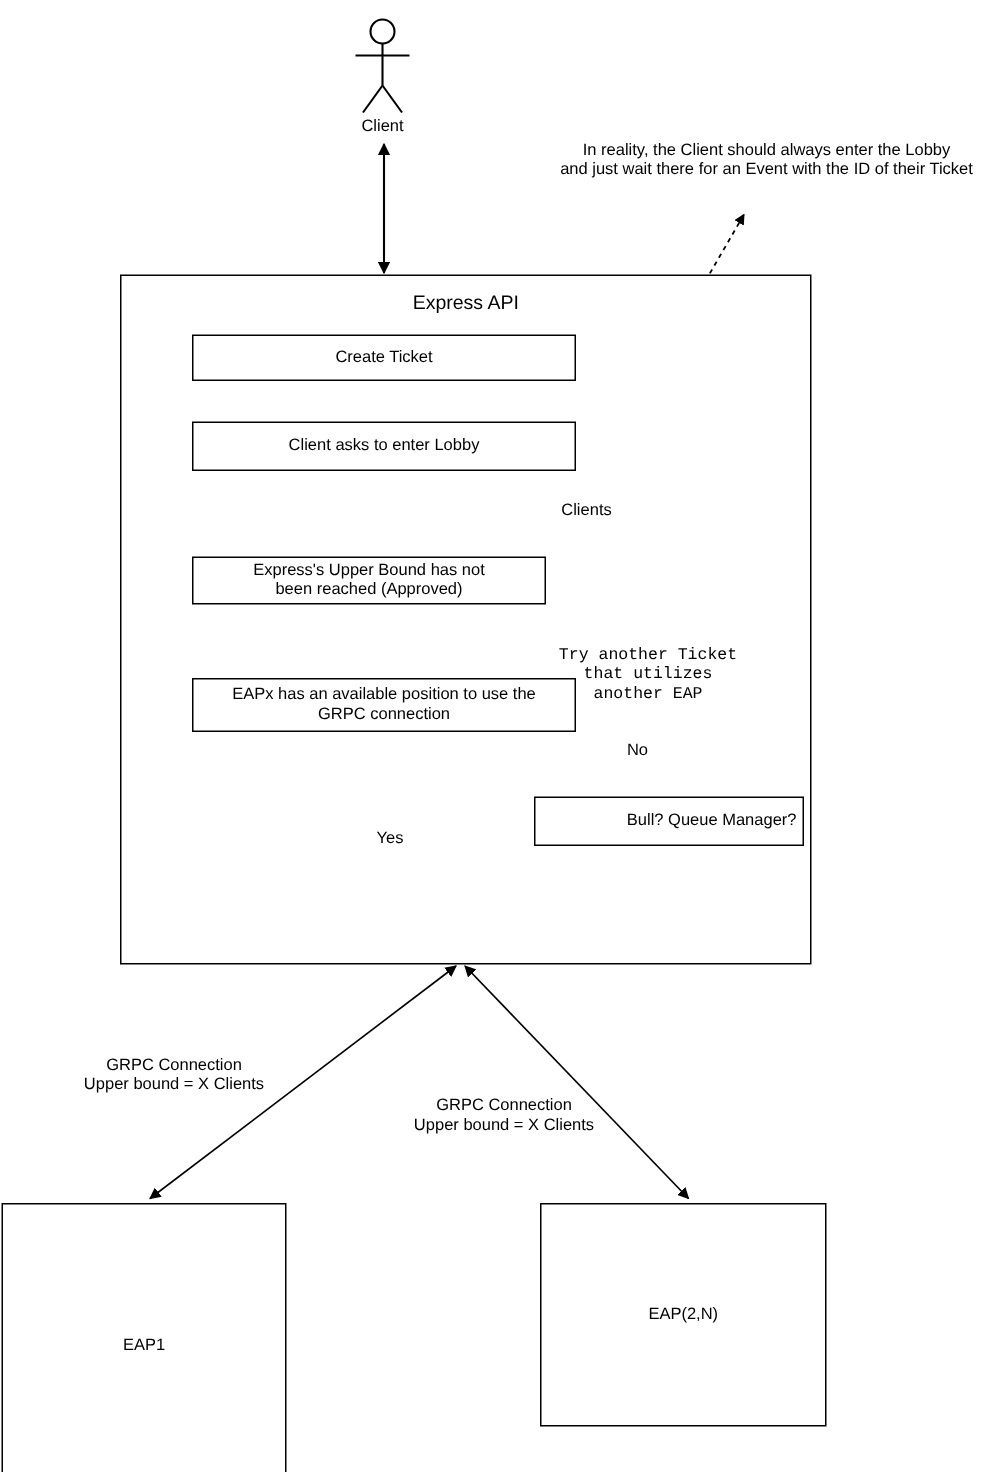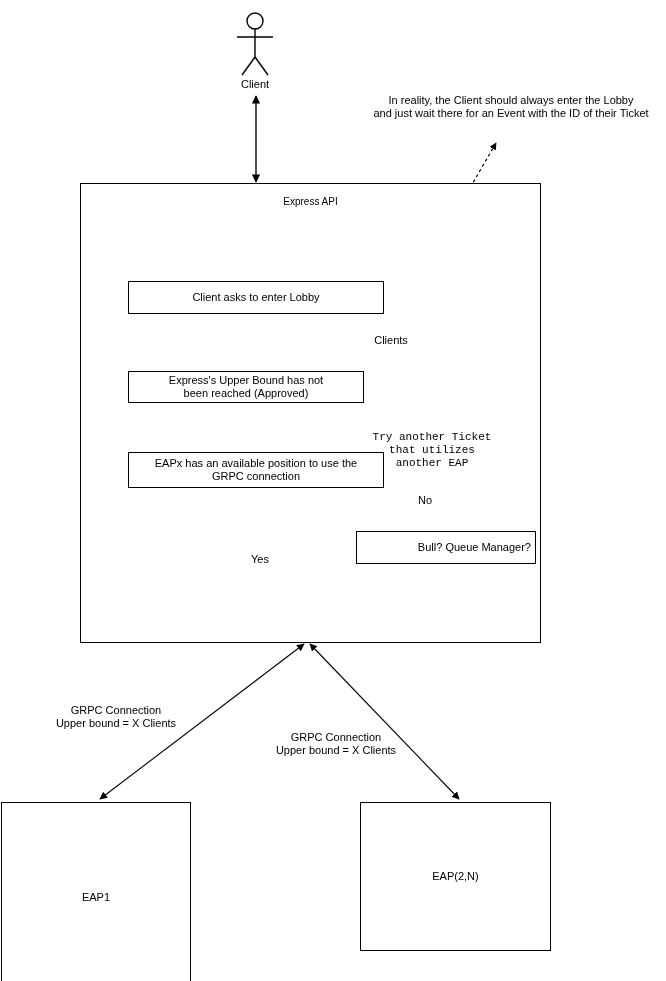--- a/index.html
+++ b/index.html
@@ -56,21 +56,21 @@
   }
   #container-box {
     border: 1px solid #000000;
     background: #ffffff;
     align-items: flex-start;
     justify-content: center;
   }
   #container-title {
     display: block;
     padding-top: 11px;
-    font-size: 10px;
+    font-size: 13px;
   }
   .eap-box {
     align-items: center;
     justify-content: center;
   }
 </style>
 </head>
 <body>
 
 <div id="canvas">
@@ -124,20 +124,23 @@
 
   <div class="plain-label" style="left:215px; top:66px; width:80px;">Client</div>
 
   <div class="plain-label" style="left:356px; top:82px; width:310px;text-align:center;">In reality, the Client should always enter the Lobby
 and just wait there for an Event with the ID of their Ticket</div>
 
   <div class="node" id="container-box" style="left:80px; top:171px; width:461px; height:460px;">
     <span id="container-title">Express API</span>
   </div>
 
+  <div class="node" style="left:128px; top:211px; width:256px; height:31px;">
+    <span class="node-label">Create Ticket</span>
+  </div>
 
   <div class="node" style="left:128px; top:269px; width:256px; height:33px;">
     <span class="node-label">Client asks to enter Lobby</span>
   </div>
 
   <div class="node" style="left:128px; top:359px; width:236px; height:32px;">
     <span class="node-label">Express's Upper Bound has not
 been reached (Approved)</span>
   </div>
 

